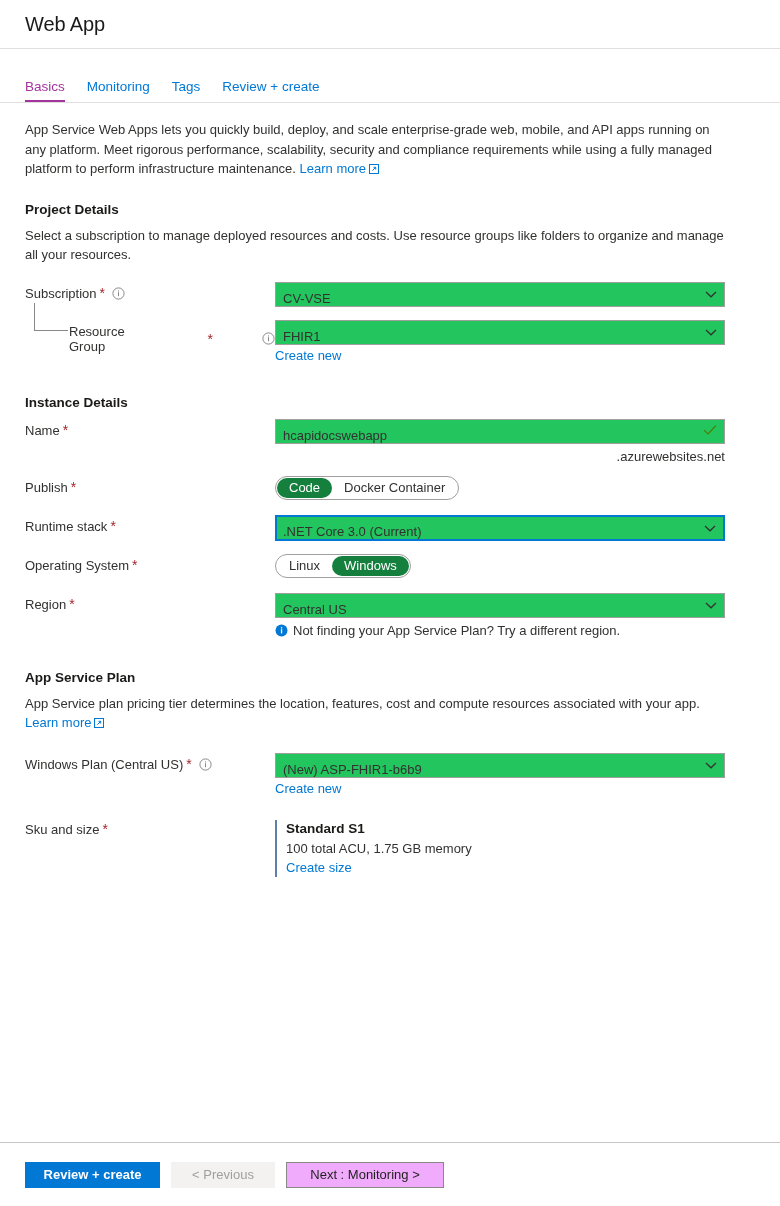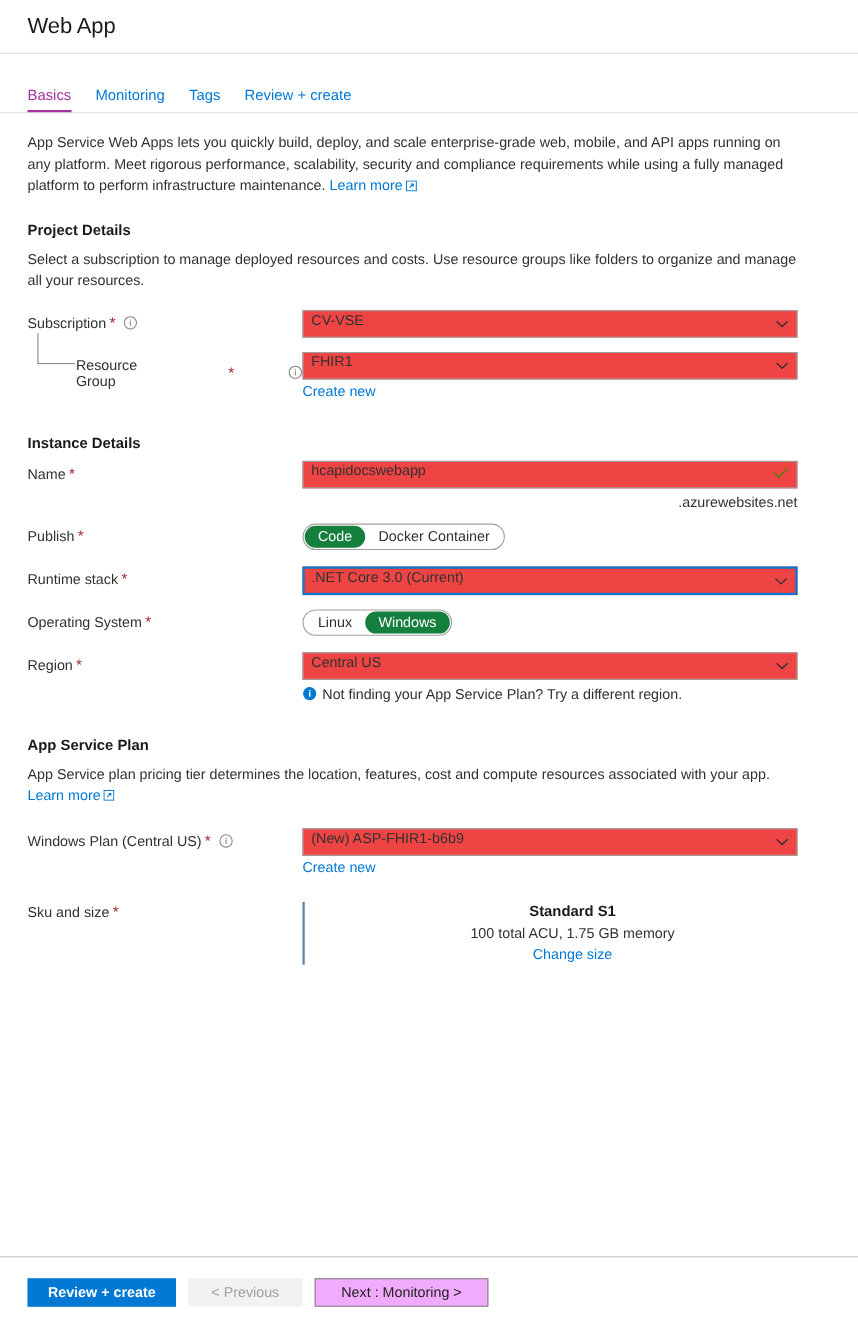--- a/index.html
+++ b/index.html
@@ -148,27 +148,27 @@
     align-items: center;
     margin-right: 5px;
     vertical-align: -2px;
   }
 
   
   .select, .textbox {
     width: 450px;
     height: 25px;
     border: 1px solid #a19f9d;
-    background: #ef4444;
+    background: #22c55e;
     font-family: inherit;
     font-size: 13px;
     color: #323130;
     padding: 0 26px 0 7px;
     display: flex;
-    align-items: flex-start;
+    align-items: flex-end;
     position: relative;
     cursor: pointer;
   }
   .select.focused {
     border: 2px solid #0078d4;
     padding-left: 6px;
     height: 26px;
   }
   .chev {
     position: absolute;
@@ -479,30 +479,30 @@
       <div class="select">
         <span>(New) ASP-FHIR1-b6b9</span>
         <span class="chev"><svg width="12" height="8" viewBox="0 0 12 8">
               <path d="M1 1.5 L6 6.3 L11 1.5" fill="none" stroke="#323130" stroke-width="1.2"></path>
             </svg></span>
       </div>
       <div class="sub-link"><a class="link">Create new</a></div>
     </div>
   </div>
 
-  <div class="row" style="margin-top:24px;text-align:center;">
+  <div class="row" style="margin-top:24px;">
     <div class="row-label" style="padding-top:2px;">
       <span>Sku and size</span>
       <span class="req">*</span>
     </div>
     <div class="row-field">
       <div class="sku-block">
         <div class="sku-name">Standard S1</div>
         <div class="sku-spec">100 total ACU, 1.75 GB memory</div>
-        <a class="link">Change size</a>
+        <a class="link">Create size</a>
       </div>
     </div>
   </div>
 
 </div>
 
 <div class="footer">
   <button class="btn btn-primary">Review + create</button>
   <button class="btn btn-disabled">&lt; Previous</button>
   <button class="btn btn-outline">Next : Monitoring &gt;</button>

